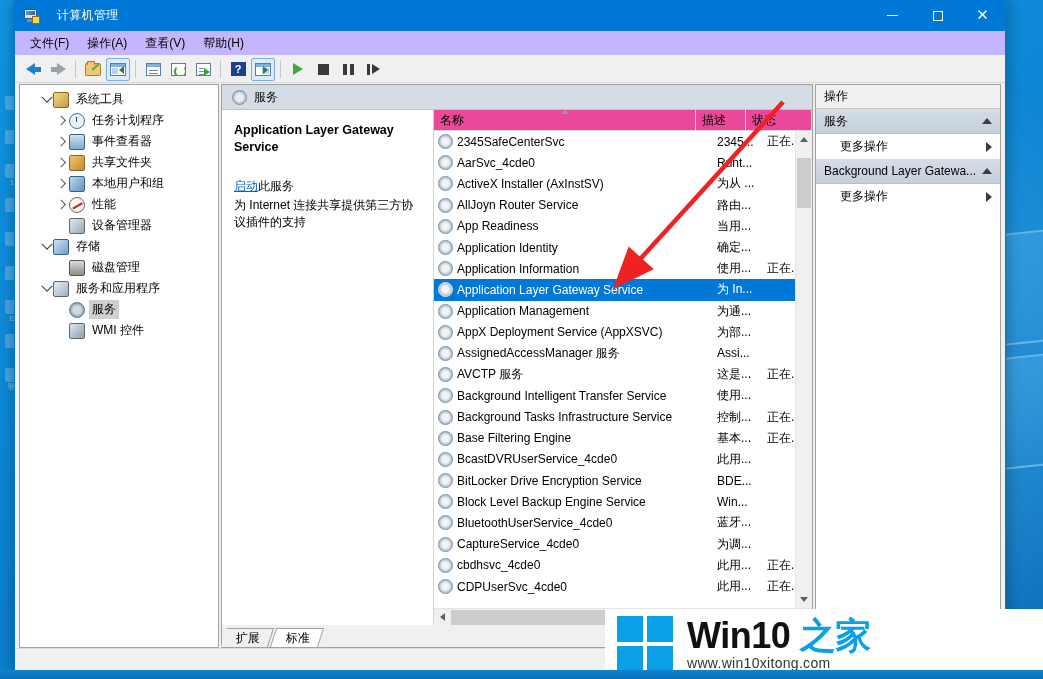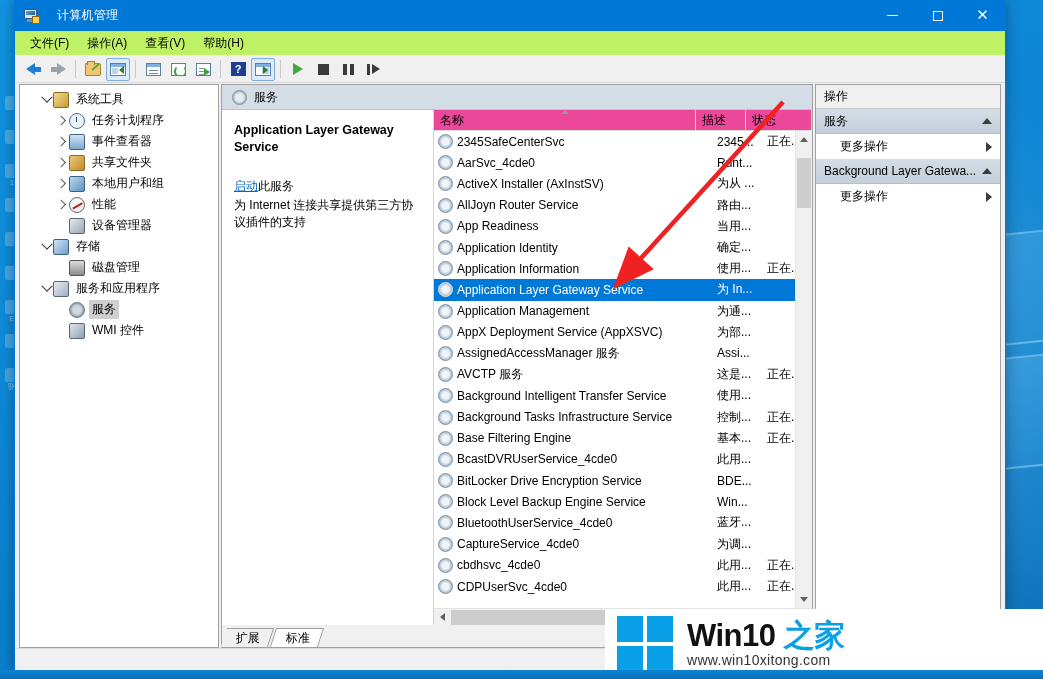--- a/index.html
+++ b/index.html
@@ -90,21 +90,21 @@
   .win-btns { display: flex; height: 31px; flex: 0 0 auto; }
   .win-btn {
     width: 45px; height: 31px; display: flex; align-items: center; justify-content: center;
     color: #fff; font-size: 13px; line-height: 1;
   }
   .glyph-min { width: 11px; height: 1px; background: #fff; display: block; }
   .glyph-max { width: 10px; height: 10px; border: 1px solid #fff; display: block; }
   .glyph-close { font-size: 15px; font-family: "DejaVu Sans", sans-serif; }
 
   .menubar {
-    height: 25px; background: #bef264; display: flex; align-items: center;
+    height: 25px; background: #c4b5fd; display: flex; align-items: center;
     padding-left: 6px; border-bottom: 1px solid #f0f0f0; flex: 0 0 auto;
   }
   .menu-item {
     font-size: 12px; color: #000; padding: 3px 9px; cursor: default;
   }
 
   .toolbar {
     height: 27px; background: #f0f0f0; display: flex; align-items: center;
     padding-left: 6px; gap: 1px; border-bottom: 1px solid #d8d8d8; flex: 0 0 auto;
   }
@@ -356,21 +356,21 @@
   .annot { position: absolute; left: 0; top: 0; width: 1043px; height: 679px; pointer-events: none; }
 
   
   .watermark {
     position: absolute; left: 605px; top: 609px; width: 438px; height: 70px;
     background: #fff; display: flex; align-items: center; padding-left: 12px; gap: 14px;
   }
   .wm-logo { width: 56px; height: 56px; display: grid; grid-template-columns: 1fr 1fr; grid-template-rows: 1fr 1fr; gap: 4px; flex: 0 0 auto; }
   .wm-logo i { background: #0aa0e8; display: block; }
   .wm-text { display: flex; flex-direction: column; }
-  .wm-main { font-size: 31px; font-weight: bold; color: #111; line-height: 1.05; letter-spacing: -0.5px; }
+  .wm-main { font-size: 36px; font-weight: bold; color: #111; line-height: 1.05; letter-spacing: -0.5px; }
   .wm-main em { font-style: normal; color: #0aa0e8; }
   .wm-url { font-size: 14px; color: #333; letter-spacing: .3px; }
 </style>
 </head>
 <body>
 
 <div class="desktop-wallpaper"></div>
 <div class="wall-logo">
   <div class="wall-pane p1"></div>
   <div class="wall-pane p2"></div>

